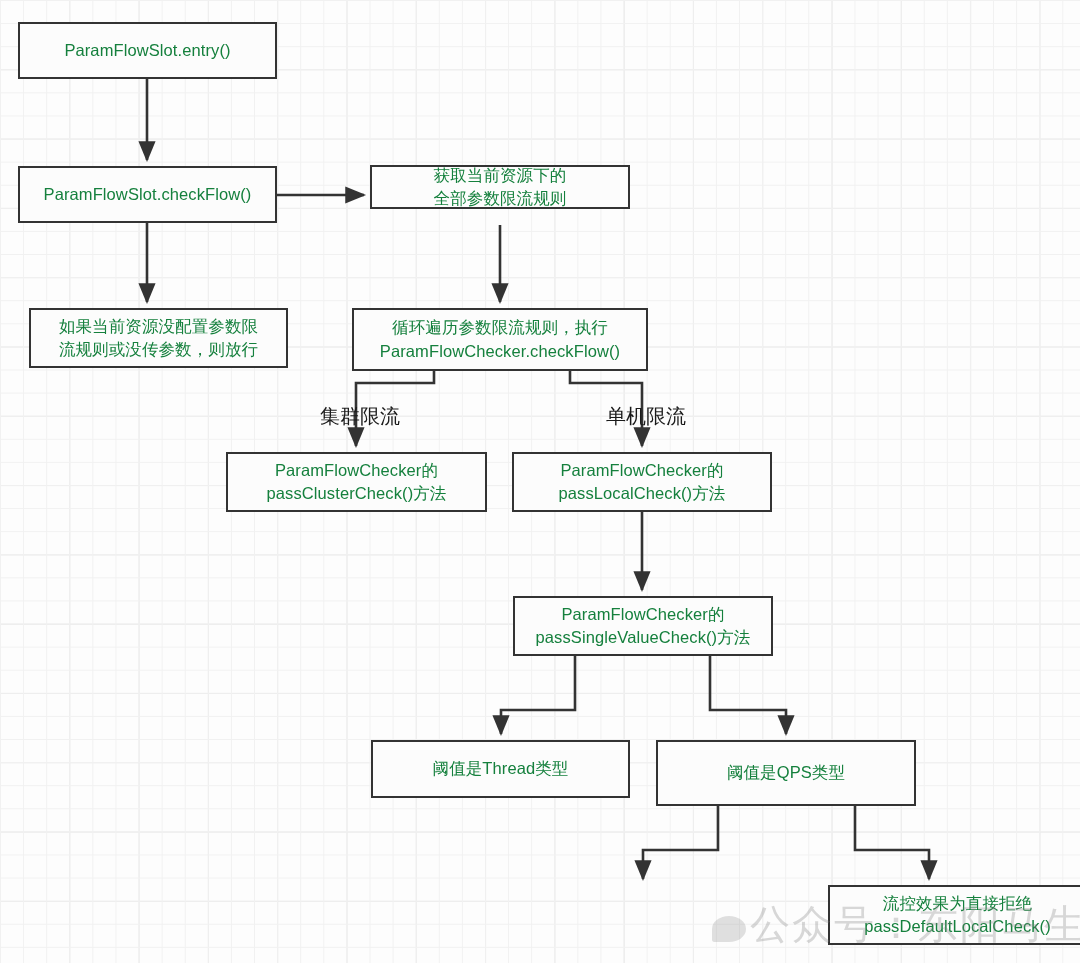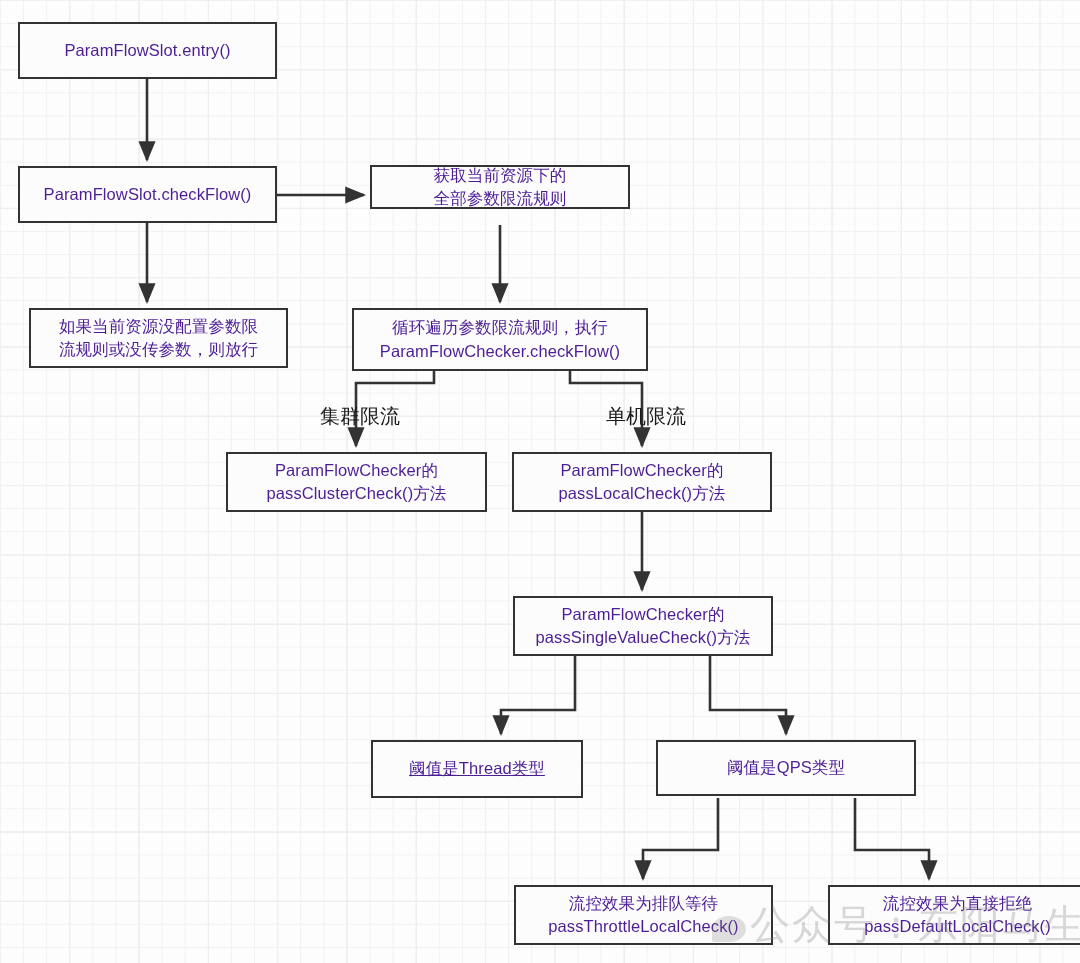--- a/index.html
+++ b/index.html
@@ -37,21 +37,21 @@
   }
   .node {
     position: absolute;
     box-sizing: border-box;
     border: 2px solid #333333;
     background: #fcfcfc;
     display: flex;
     align-items: center;
     justify-content: center;
     text-align: center;
-    color: #4c1d95;
+    color: #15803d;
     font-size: 16.5px;
     line-height: 1.42;
     letter-spacing: 0.1px;
     white-space: pre-line;
     z-index: 2;
   }
   .edge-label {
     position: absolute;
     font-size: 20px;
     color: #1a1a1a;
@@ -132,26 +132,24 @@
 
   <div class="node" style="left:226px; top:452px; width:261px; height:60px;">ParamFlowChecker的
 passClusterCheck()方法</div>
 
   <div class="node" style="left:512px; top:452px; width:260px; height:60px;">ParamFlowChecker的
 passLocalCheck()方法</div>
 
   <div class="node" style="left:513px; top:596px; width:260px; height:60px;">ParamFlowChecker的
 passSingleValueCheck()方法</div>
 
-  <div class="node" style="left:371px; top:740px; width:212px; height:58px;text-decoration:underline;">阈值是Thread类型</div>
+  <div class="node" style="left:371px; top:740px; width:259px; height:58px;">阈值是Thread类型</div>
 
-  <div class="node" style="left:656px; top:740px; width:260px; height:56px;">阈值是QPS类型</div>
+  <div class="node" style="left:656px; top:740px; width:260px; height:66px;">阈值是QPS类型</div>
 
-  <div class="node" style="left:514px; top:885px; width:259px; height:60px;">流控效果为排队等待
-passThrottleLocalCheck()</div>
 
   <div class="node" style="left:800px; top:885px; width:259px; height:60px;margin-left:28px;">流控效果为直接拒绝
 passDefaultLocalCheck()</div>
 
   <div class="edge-label" style="left:320px; top:403px;">集群限流</div>
 
   <div class="edge-label" style="left:606px; top:403px;">单机限流</div>
 
   <div class="watermark" style="left:712px; top:897px;">
     <span class="wm-logo"></span><span>公众号：东阳马生架构</span>

